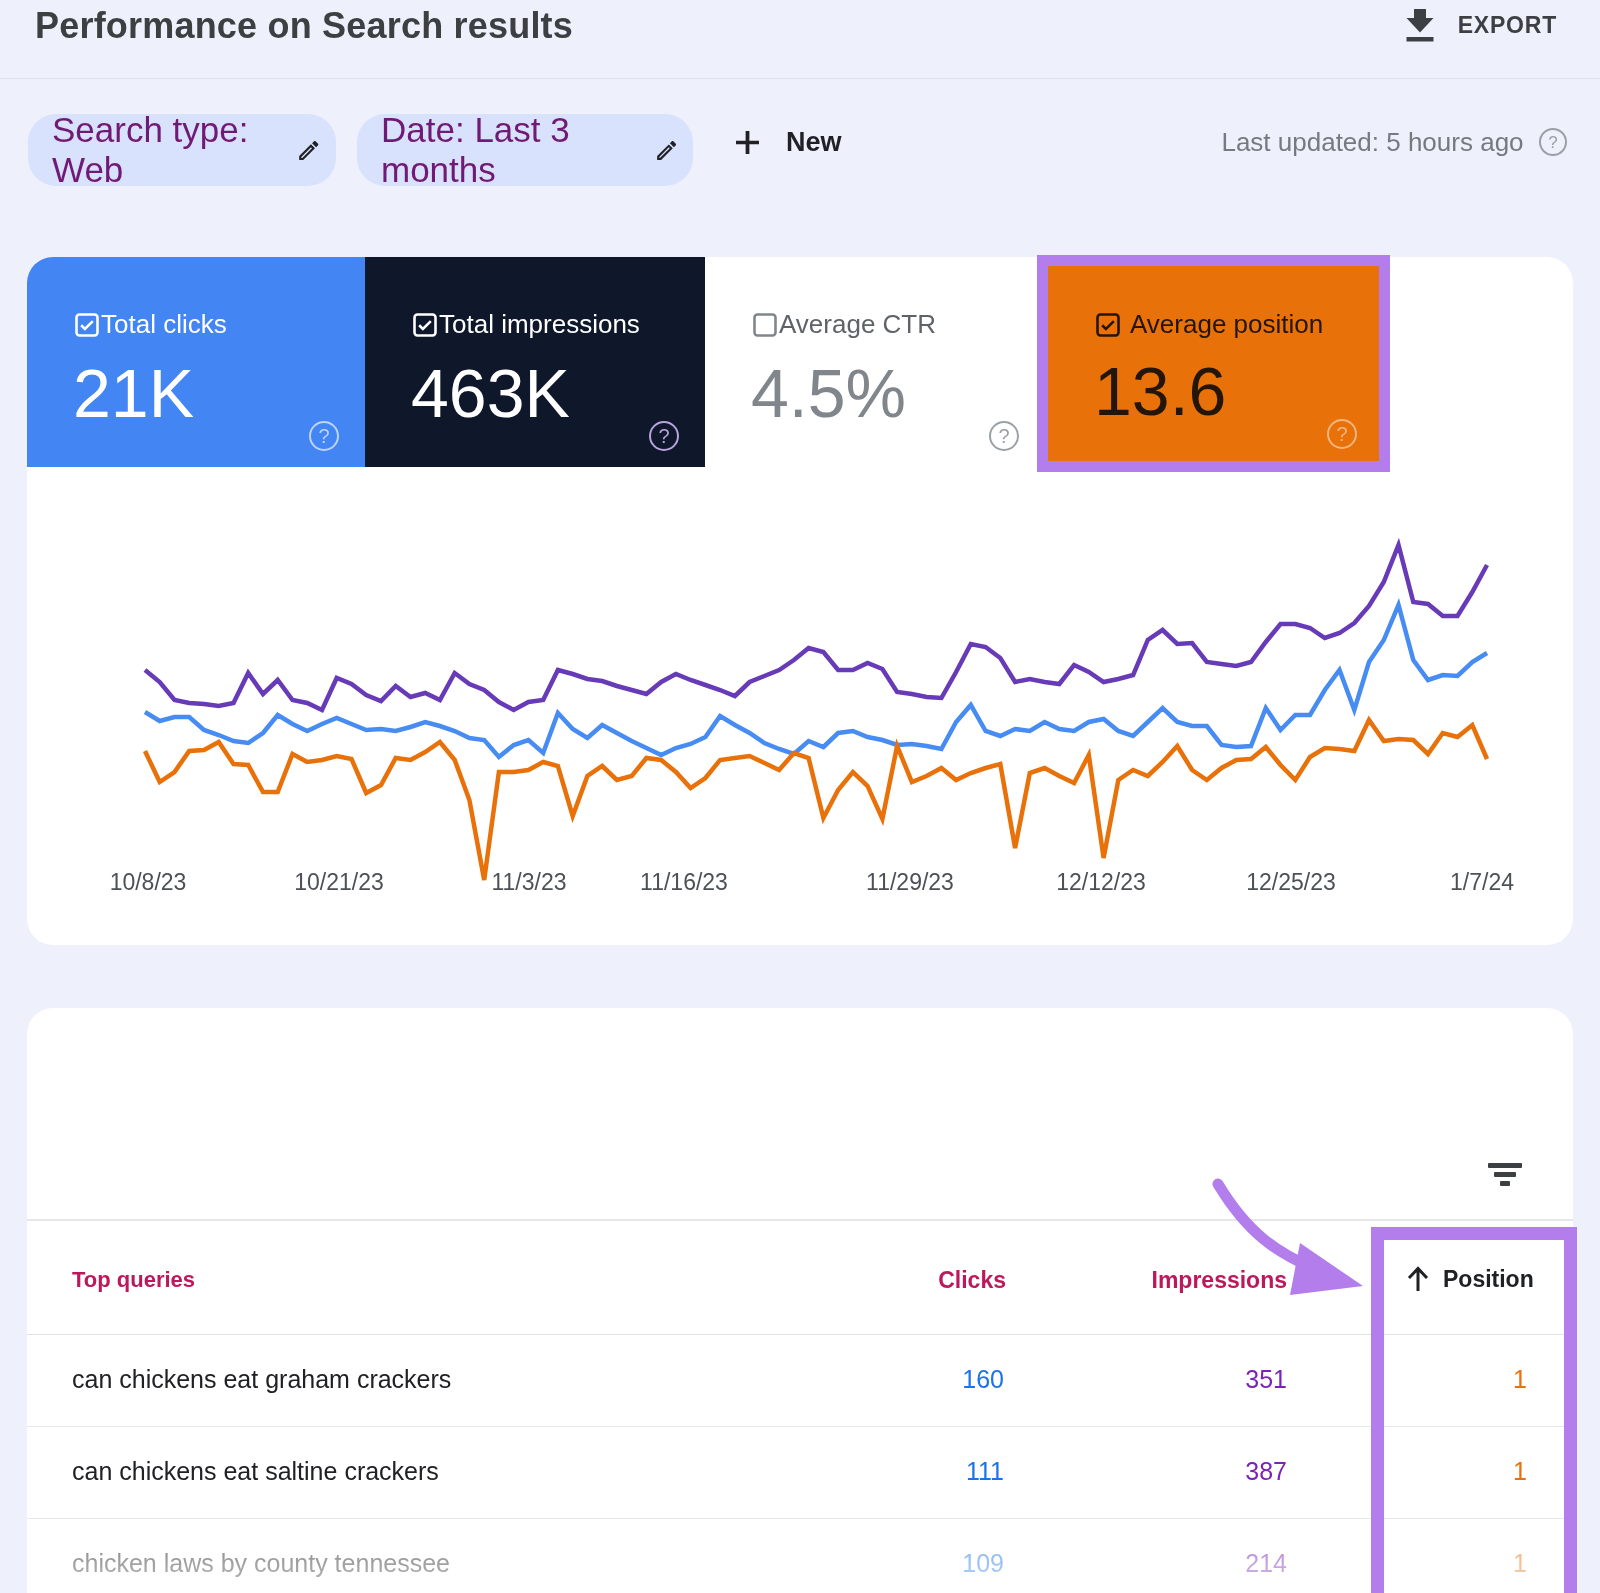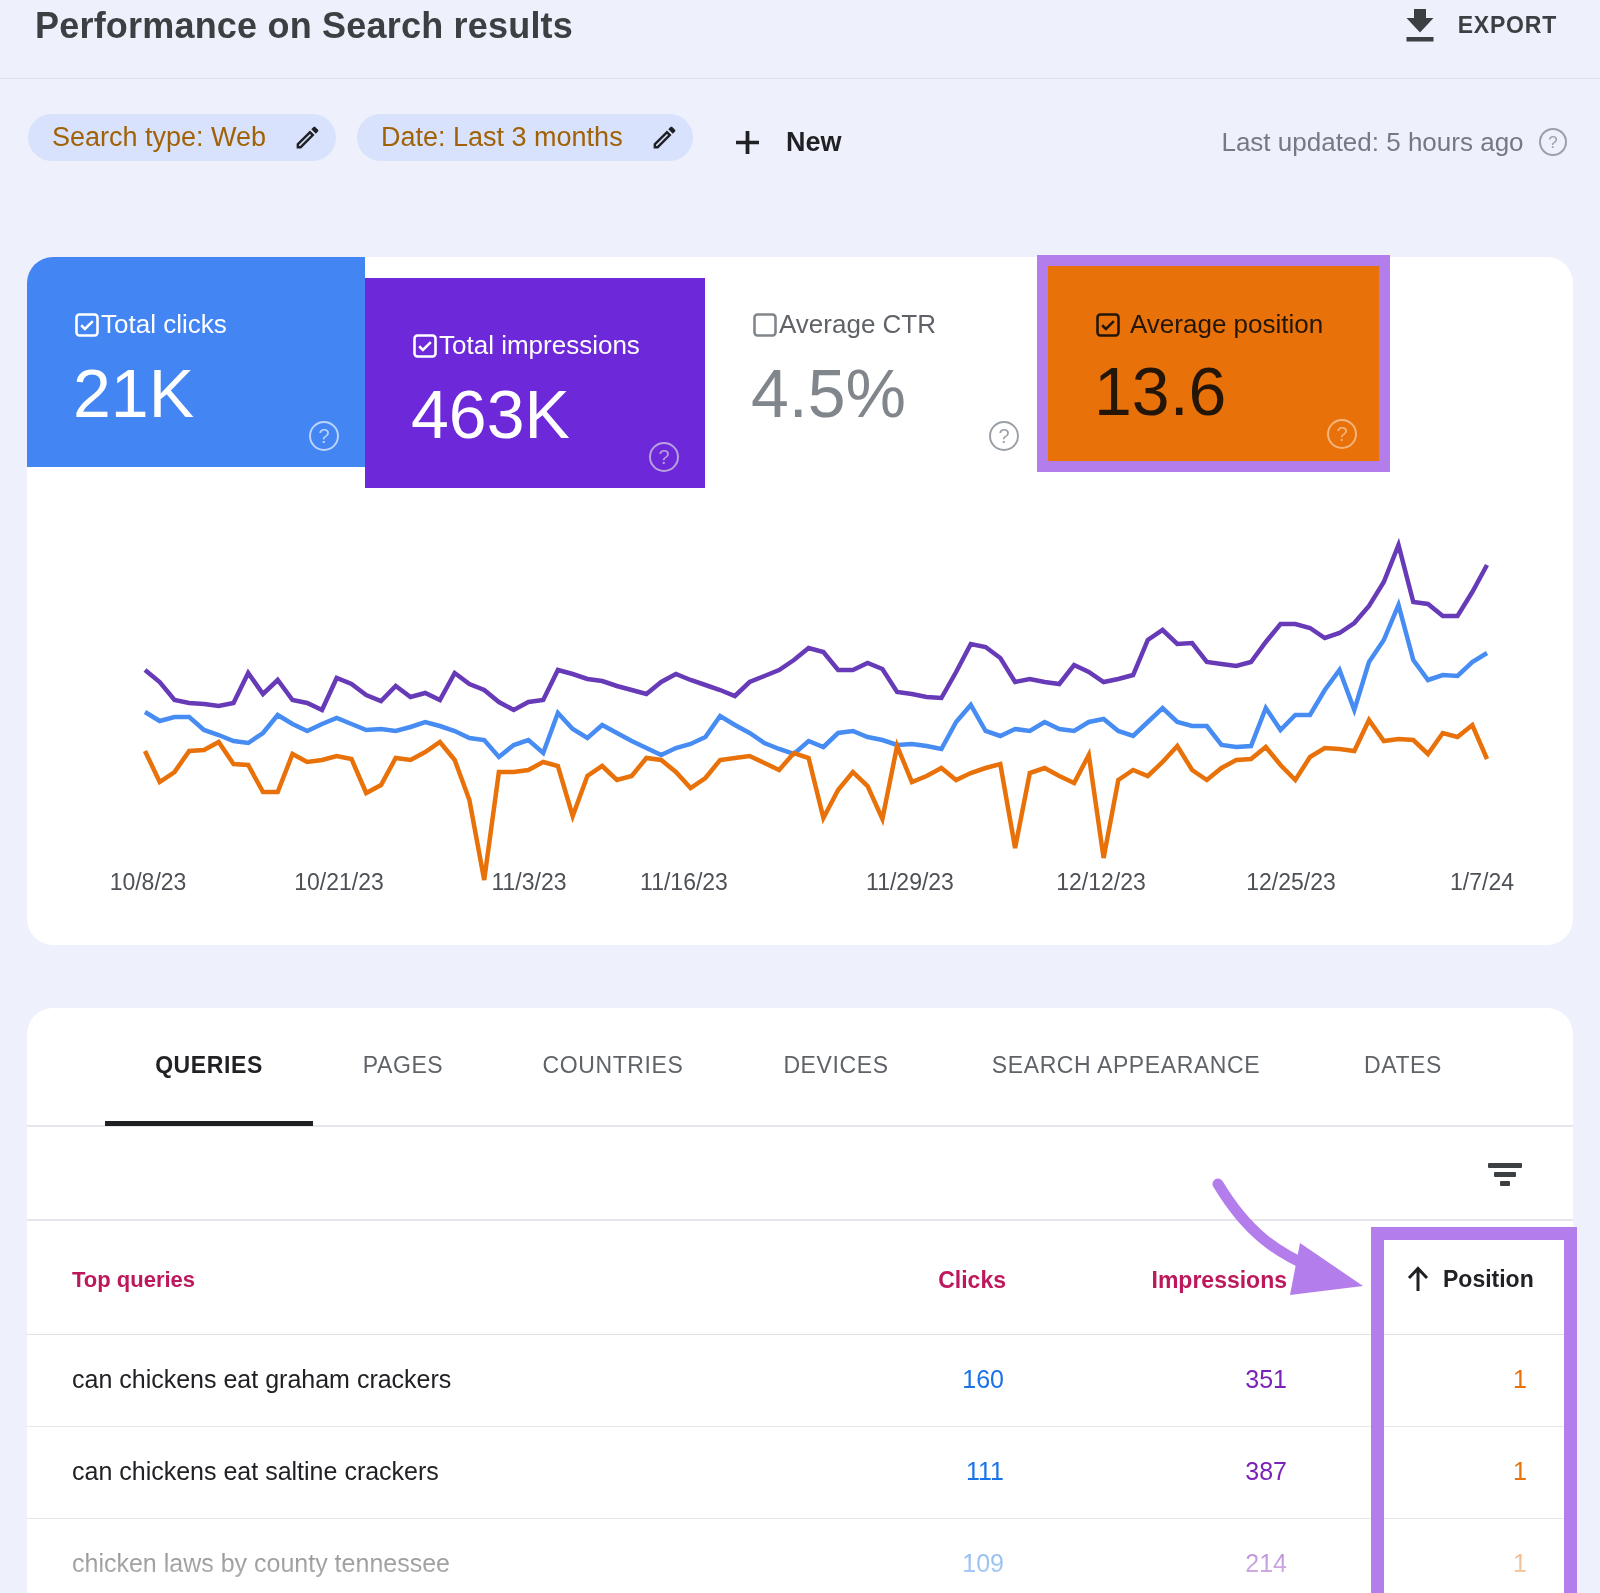--- a/index.html
+++ b/index.html
@@ -7,34 +7,34 @@
 body { font-family:"Liberation Sans", sans-serif; background:#eef0fb; position:relative; }
 .abs { position:absolute; }
 
 
 .title { left:35px; top:5px; font-size:36px; font-weight:700; color:#3d4043; letter-spacing:.2px; }
 .hdiv { left:0; top:78px; width:1600px; height:1px; background:#dde0e9; }
 .export { right:43px; top:8px; display:flex; align-items:center; gap:24px; }
 .export .txt { font-size:23px; font-weight:700; color:#3d4043; letter-spacing:0.8px; }
 
 
-.chip { top:114px; height:47px; background:#d8e2fc; border-radius:28px; display:flex; align-items:center; font-size:27px; color:#a16207; padding:0 14px 0 24px; }
+.chip { top:114px; height:72px; background:#d8e2fc; border-radius:28px; display:flex; align-items:center; font-size:35px; color:#701a75; padding:0 14px 0 24px; }
 .chip1 { left:28px; width:308px; }
 .chip2 { left:357px; width:336px; }
 .newbtn { left:733px; top:114px; height:56px; display:flex; align-items:center; gap:24px; font-size:27px; color:#1f2124; }
 .lastupd { right:32px; top:114px; height:56px; display:flex; align-items:center; font-size:26px; color:#757a81; }
 
 
 .card1 { left:27px; top:257px; width:1546px; height:688px; background:#fff; border-radius:26px; }
 .tile { position:absolute; top:0; height:210px; }
 .tile .lbl { position:absolute; left:46px; top:52px; display:flex; align-items:center; gap:0; font-size:26px; }
 .tile .num { position:absolute; left:46px; top:97px; font-size:68px; }
 .tile .q { position:absolute; }
 .t-blue { left:0; width:338px; background:#4385f3; border-radius:26px 0 0 0; color:#fff; }
-.t-purp { left:338px; width:340px; background:#6d28d9; color:#fff;margin-top:21px; }
+.t-purp { left:338px; width:340px; background:#0f172a; color:#fff; }
 .t-ctr  { left:678px; width:340px; background:#fff; color:#6b7075; border-radius:0; }
 .hilite1 { position:absolute; left:1010px; top:-2px; width:353px; height:217px; background:#b37eec; }
 .t-orng { position:absolute; left:1021px; top:9px; width:331px; height:195px; background:#e8710a; color:#231607; }
 .qcirc { width:30px; height:30px; border-radius:50%; font-size:20px; display:flex; align-items:center; justify-content:center; font-weight:400; }
 
 
 .xlab { position:absolute; top:612px; font-size:23px; color:#4d5156; transform:translateX(-50%); }
 
 
 .card2 { left:27px; top:1008px; width:1546px; height:585px; background:#fff; border-radius:26px 26px 0 0; overflow:hidden; }
@@ -156,29 +156,20 @@
   <div class="xlab" style="left:502px;">11/3/23</div>
   <div class="xlab" style="left:657px;">11/16/23</div>
   <div class="xlab" style="left:883px;">11/29/23</div>
   <div class="xlab" style="left:1074px;">12/12/23</div>
   <div class="xlab" style="left:1264px;">12/25/23</div>
   <div class="xlab" style="left:1455px;">1/7/24</div>
 
 </div>
 
 <div class="abs card2">
-  <div class="tabs">
-    <div class="tab act" style="left:182px;">QUERIES</div>
-    <div class="tab" style="left:376px;">PAGES</div>
-    <div class="tab" style="left:586px;">COUNTRIES</div>
-    <div class="tab" style="left:809px;">DEVICES</div>
-    <div class="tab" style="left:1099px;">SEARCH APPEARANCE</div>
-    <div class="tab" style="left:1376px;">DATES</div>
-    <div class="underline"></div>
-  </div>
   <div class="filterrow">
     <svg style="position:absolute; right:50px; top:32px;" width="36" height="30" viewBox="0 0 36 30">
         <rect x="1" y="2" width="34" height="5" rx="1" fill="#3d4043"></rect>
         <rect x="7" y="11" width="22" height="5" rx="1" fill="#3d4043"></rect>
         <rect x="13" y="20" width="10" height="5" rx="1" fill="#3d4043"></rect>
       </svg>
   </div>
   <div class="hdrrow">
     <div class="hcell" style="left:45px; font-size:22px;">Top queries</div>
     <div class="hcell cellr" style="left:779px; width:200px; top:44px;">Clicks</div>

